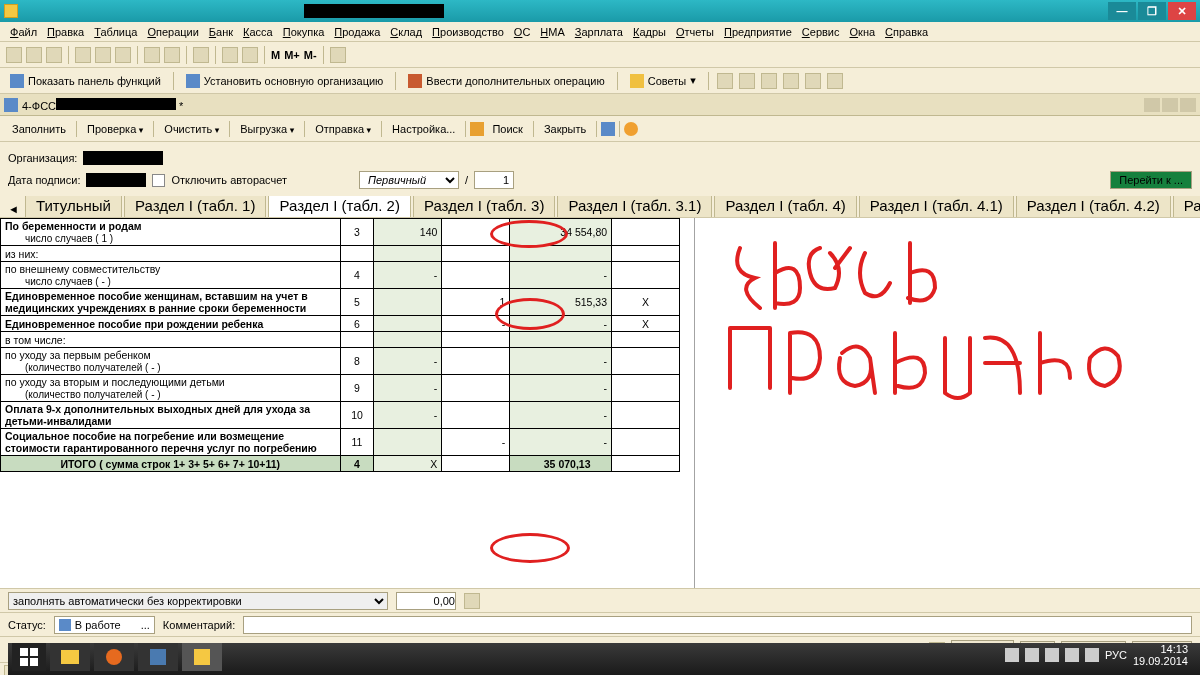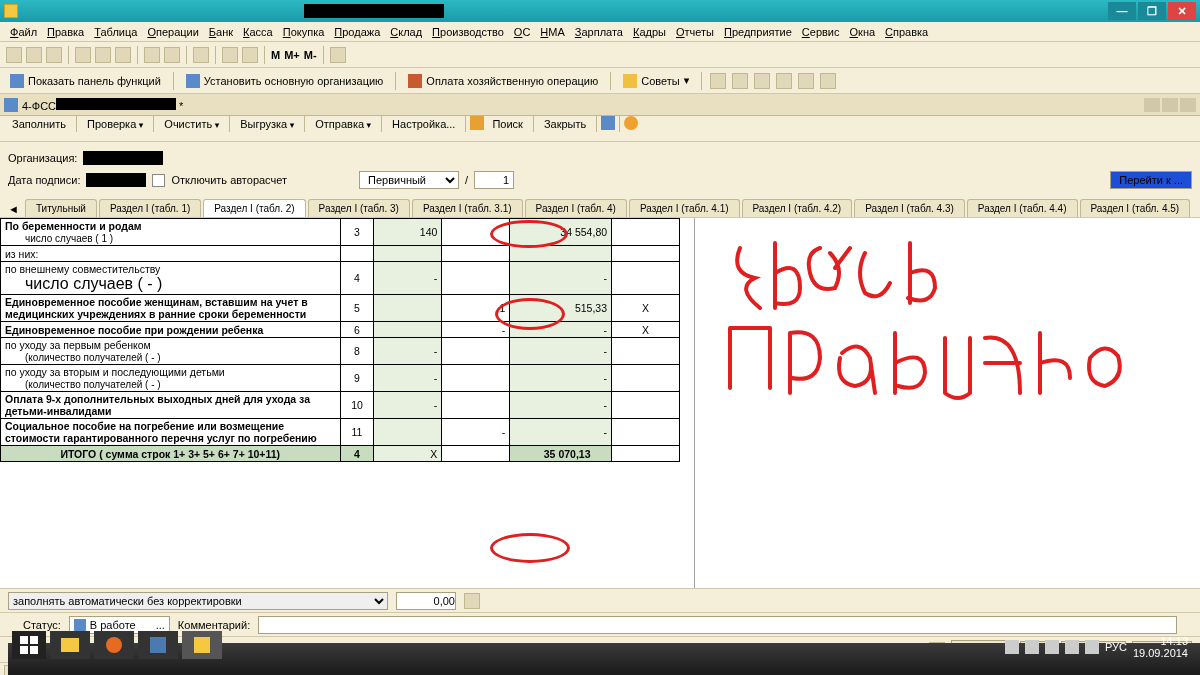--- a/index.html
+++ b/index.html
@@ -18,65 +18,65 @@
 .tbsep { width:1px; height:18px; background:#c0b890; margin:0 2px; }
 .toolbar2 { height:26px; background:#f5eed8; border-bottom:1px solid #d0c8a8; display:flex; align-items:center; padding:0 6px; gap:6px; }
 .tbtn { display:flex; align-items:center; gap:4px; padding:2px 4px; cursor:pointer; }
 .tbtn .ic { width:14px; height:14px; background:#5a8ac8; }
 .docbar { height:22px; background:#e8e0c0; border-bottom:1px solid #c0b890; display:flex; align-items:center; padding:0 4px; }
 .docbar .dic { width:14px; height:14px; background:#5a8ac8; margin-right:4px; }
 .docbar .dtitle { font-size:11px; }
 .docbar .dblack { width:120px; height:12px; background:#000; display:inline-block; }
 .docbar .dwin { margin-left:auto; display:flex; gap:2px; }
 .docbar .dwin div { width:16px; height:14px; background:#d0c8a8; }
-.actbar { height:26px; background:#f5eed8; border-bottom:1px solid #d0c8a8; display:flex; padding:0 6px; gap:2px; }
+.actbar { height:26px; background:#f5eed8; border-bottom:1px solid #d0c8a8; display:flex; align-items:center; padding:0 6px; gap:2px; }
 .actbar span { padding:2px 6px; cursor:pointer; }
 .actbar .drop::after { content:" ▾"; font-size:9px; }
 .actbar .sep { width:1px; height:16px; background:#c0b890; margin:0 2px; }
 .actbar .aic { width:14px; height:14px; background:#e8a030; display:inline-block; vertical-align:middle; }
 .formhdr { background:#f5eed8; padding:4px 8px; }
 .formrow { display:flex; align-items:center; gap:6px; margin:2px 0; min-height:20px; }
 .formrow label { font-size:11px; }
 .formrow .blacked { width:80px; height:14px; background:#000; display:inline-block; }
 .formrow input[type=text] { height:18px; border:1px solid #a8a080; padding:0 4px; background:#fff; }
 .formrow .check { width:13px; height:13px; border:1px solid #888; background:#fff; }
-.formrow select { height:18px; border:1px solid #a8a080; background:#fff; padding:0 4px; width:100px; }
-.btn-goto { margin-left:auto; padding:2px 8px; border:1px solid #a8a080; background:#1d4ed8; cursor:pointer; }
+.formrow select { height:18px; border:1px solid #a8a080; background:#fff; padding:0 4px; width:100px;font-style:italic; }
+.btn-goto { margin-left:auto; padding:2px 8px; border:1px solid #a8a080; background:#15803d; cursor:pointer; }
 .tabstrip { height:22px; background:#f5eed8; border-bottom:1px solid #d0c8a8; display:flex; align-items:flex-end; padding:0 4px; gap:2px; overflow:hidden; }
-.tab { padding:3px 10px; background:#ede5c8; border:1px solid #c0b890; border-bottom:none; border-radius:3px 3px 0 0; cursor:pointer; white-space:nowrap; font-size:10px; }
+.tab { padding:3px 10px; background:#ede5c8; border:1px solid #c0b890; border-bottom:none; border-radius:3px 3px 0 0; cursor:pointer; white-space:nowrap; font-size:15px; }
 .tab.active { background:#fff; }
 .tabstrip .tnav { padding:2px 4px; cursor:pointer; }
 .mainarea { height:370px; background:#fff; display:flex; position:relative; }
 .tablewrap { flex:0 0 695px; overflow:auto; border-right:1px solid #a3a3a3; }
 table.datatbl { border-collapse:collapse; width:680px; }
 table.datatbl td { border:1px solid #000; padding:1px 4px; font-size:10.5px; height:16px; vertical-align:middle; }
 table.datatbl td.name { width:300px; }
 table.datatbl td.num { width:30px; text-align:center; }
 table.datatbl td.c1 { width:60px; text-align:right; background:#e8f0e0; }
 table.datatbl td.c2 { width:60px; text-align:right; }
 table.datatbl td.c3 { width:90px; text-align:right; background:#e8f0e0;padding-left:17px; }
 table.datatbl td.c4 { width:60px; text-align:center; }
 table.datatbl td.bold { font-weight:bold; }
 table.datatbl td.total { background:#c8dcc0; font-weight:bold;text-align:center; }
 .annot { position:absolute; left:700px; top:0; width:480px; height:360px; pointer-events:none; }
 .circle { position:absolute; border:3px solid #e02020; border-radius:50%; }
 .footer1 { height:24px; background:#f5eed8; border-top:1px solid #d0c8a8; display:flex; align-items:center; padding:0 8px; gap:8px; }
 .footer1 select { width:380px; height:18px; border:1px solid #a8a080; }
 .footer1 input { width:60px; height:18px; text-align:right; border:1px solid #a8a080; }
-.footer2 { height:24px; background:#f5eed8; border-top:1px solid #d0c8a8; display:flex; align-items:center; padding:0 23px; gap:8px; }
+.footer2 { height:24px; background:#f5eed8; border-top:1px solid #d0c8a8; display:flex; align-items:center; padding:0 8px; gap:8px; }
 .footer2 label { font-size:11px; }
 .footer2 .stsel { display:flex; align-items:center; border:1px solid #a8a080; background:#fff; height:18px; padding:0 4px; }
 .footer2 .stsel .sic { width:12px; height:12px; background:#5a8ac8; margin-right:4px; }
 .footer2 .comm { flex:1; height:18px; border:1px solid #a8a080; background:#fff; }
 .footer3 { height:26px; background:#f5eed8; border-top:1px solid #d0c8a8; display:flex; align-items:center; padding:0 8px; gap:6px; justify-content:flex-end; }
 .footer3 .fbtn { padding:2px 8px; border:1px solid #a8a080; background:#f0e8d0; cursor:pointer; }
 .panelbar { height:22px; background:#f5eed8; border-top:1px solid #d0c8a8; display:flex; align-items:center; padding:0 4px; gap:4px; }
 .panelbar .pitem { display:flex; align-items:center; gap:3px; padding:2px 6px; border:1px solid #c0b890; background:#ede5c8; font-size:10.5px; }
 .panelbar .pitem .pic { width:12px; height:12px; background:#5a8ac8; }
-.taskbar { position:absolute; bottom:0; left:0; right:0; height:32px; background:linear-gradient(#3a3a3a,#1a1a1a); display:flex; align-items:flex-end; padding:16px 4px;margin-left:8px; }
+.taskbar { position:absolute; bottom:0; left:0; right:0; height:32px; background:linear-gradient(#3a3a3a,#1a1a1a); display:flex; align-items:flex-start; padding:0 4px;margin-left:8px; }
 .taskbar .start { width:34px; height:28px; background:#222; display:flex; align-items:center; justify-content:center; }
 .taskbar .start svg { width:20px; height:20px; }
 .taskbar .tapp { width:40px; height:28px; background:#333; margin-left:4px; display:flex; align-items:center; justify-content:center; }
 .taskbar .tray { margin-left:auto; display:flex; align-items:center; gap:6px; color:#fff; font-size:10px; padding-right:8px; }
 .taskbar .trayico { width:14px; height:14px; background:#ccc; }
 .taskbar .clock { text-align:right; line-height:12px; }
 .mtext { color:#000; font-weight:bold; }
 </style>
 </head>
 <body>
@@ -143,21 +143,21 @@
       <span>Показать панель функций</span>
     </div>
   <div class="tbsep"></div>
   <div class="tbtn">
       <div class="ic"></div>
       <span>Установить основную организацию</span>
     </div>
   <div class="tbsep"></div>
   <div class="tbtn">
       <div class="ic" style="background:#c85a30"></div>
-      <span>Оплата хозяйственную операцию</span>
+      <span>Ввести дополнительных операцию</span>
     </div>
   <div class="tbsep"></div>
   <div class="tbtn"><div class="ic" style="background:#f0c040"></div><span>Советы</span> ▾</div>
   <div class="tbsep"></div>
   <div class="tbicon"></div>
   <div class="tbicon"></div>
   <div class="tbicon"></div>
   <div class="tbicon"></div>
   <div class="tbicon"></div>
   <div class="tbicon"></div>
@@ -243,21 +243,21 @@
           </tr>
           <tr>
             <td class="name  ">из них:</td>
             <td class="num "></td>
             <td class="c1"></td>
             <td class="c2"></td>
             <td class="c3 "></td>
             <td class="c4"></td>
           </tr>
           <tr>
-            <td class="name  ">по внешнему совместительству<br><span style="padding-left:20px;font-weight:normal;font-size:16px">число случаев (                            - )</span></td>
+            <td class="name  ">по внешнему совместительству<br><span style="padding-left:20px;font-weight:normal;font-size:10px">число случаев (                            - )</span></td>
             <td class="num ">4</td>
             <td class="c1">-</td>
             <td class="c2"></td>
             <td class="c3 ">-</td>
             <td class="c4"></td>
           </tr>
           <tr>
             <td class="name bold ">Единовременное пособие женщинам, вставшим на учет в медицинских учреждениях в ранние сроки беременности</td>
             <td class="num ">5</td>
             <td class="c1"></td>
@@ -265,20 +265,28 @@
             <td class="c3 ">515,33</td>
             <td class="c4">X</td>
           </tr>
           <tr>
             <td class="name bold ">Единовременное пособие при рождении ребенка</td>
             <td class="num ">6</td>
             <td class="c1"></td>
             <td class="c2">-</td>
             <td class="c3 ">-</td>
             <td class="c4">X</td>
+          </tr>
+          <tr>
+            <td class="name  ">в том числе:</td>
+            <td class="num "></td>
+            <td class="c1"></td>
+            <td class="c2"></td>
+            <td class="c3 "></td>
+            <td class="c4"></td>
           </tr>
           <tr>
             <td class="name  ">по уходу за первым ребенком<br><span style="padding-left:20px;font-weight:normal;font-size:10px">(количество получателей (                  - )</span></td>
             <td class="num ">8</td>
             <td class="c1">-</td>
             <td class="c2"></td>
             <td class="c3 ">-</td>
             <td class="c4"></td>
           </tr>
           <tr>

